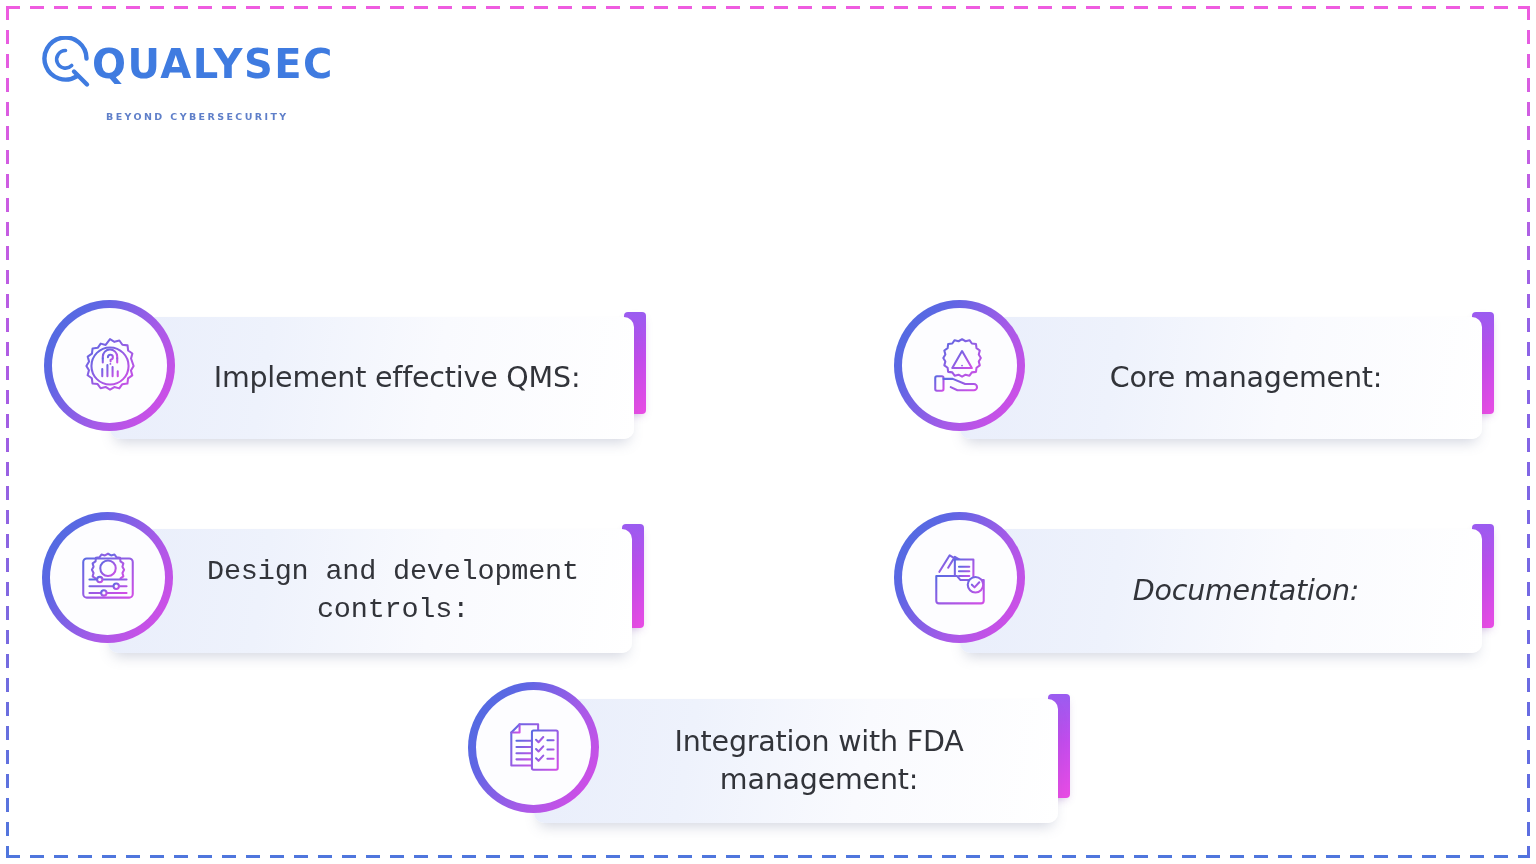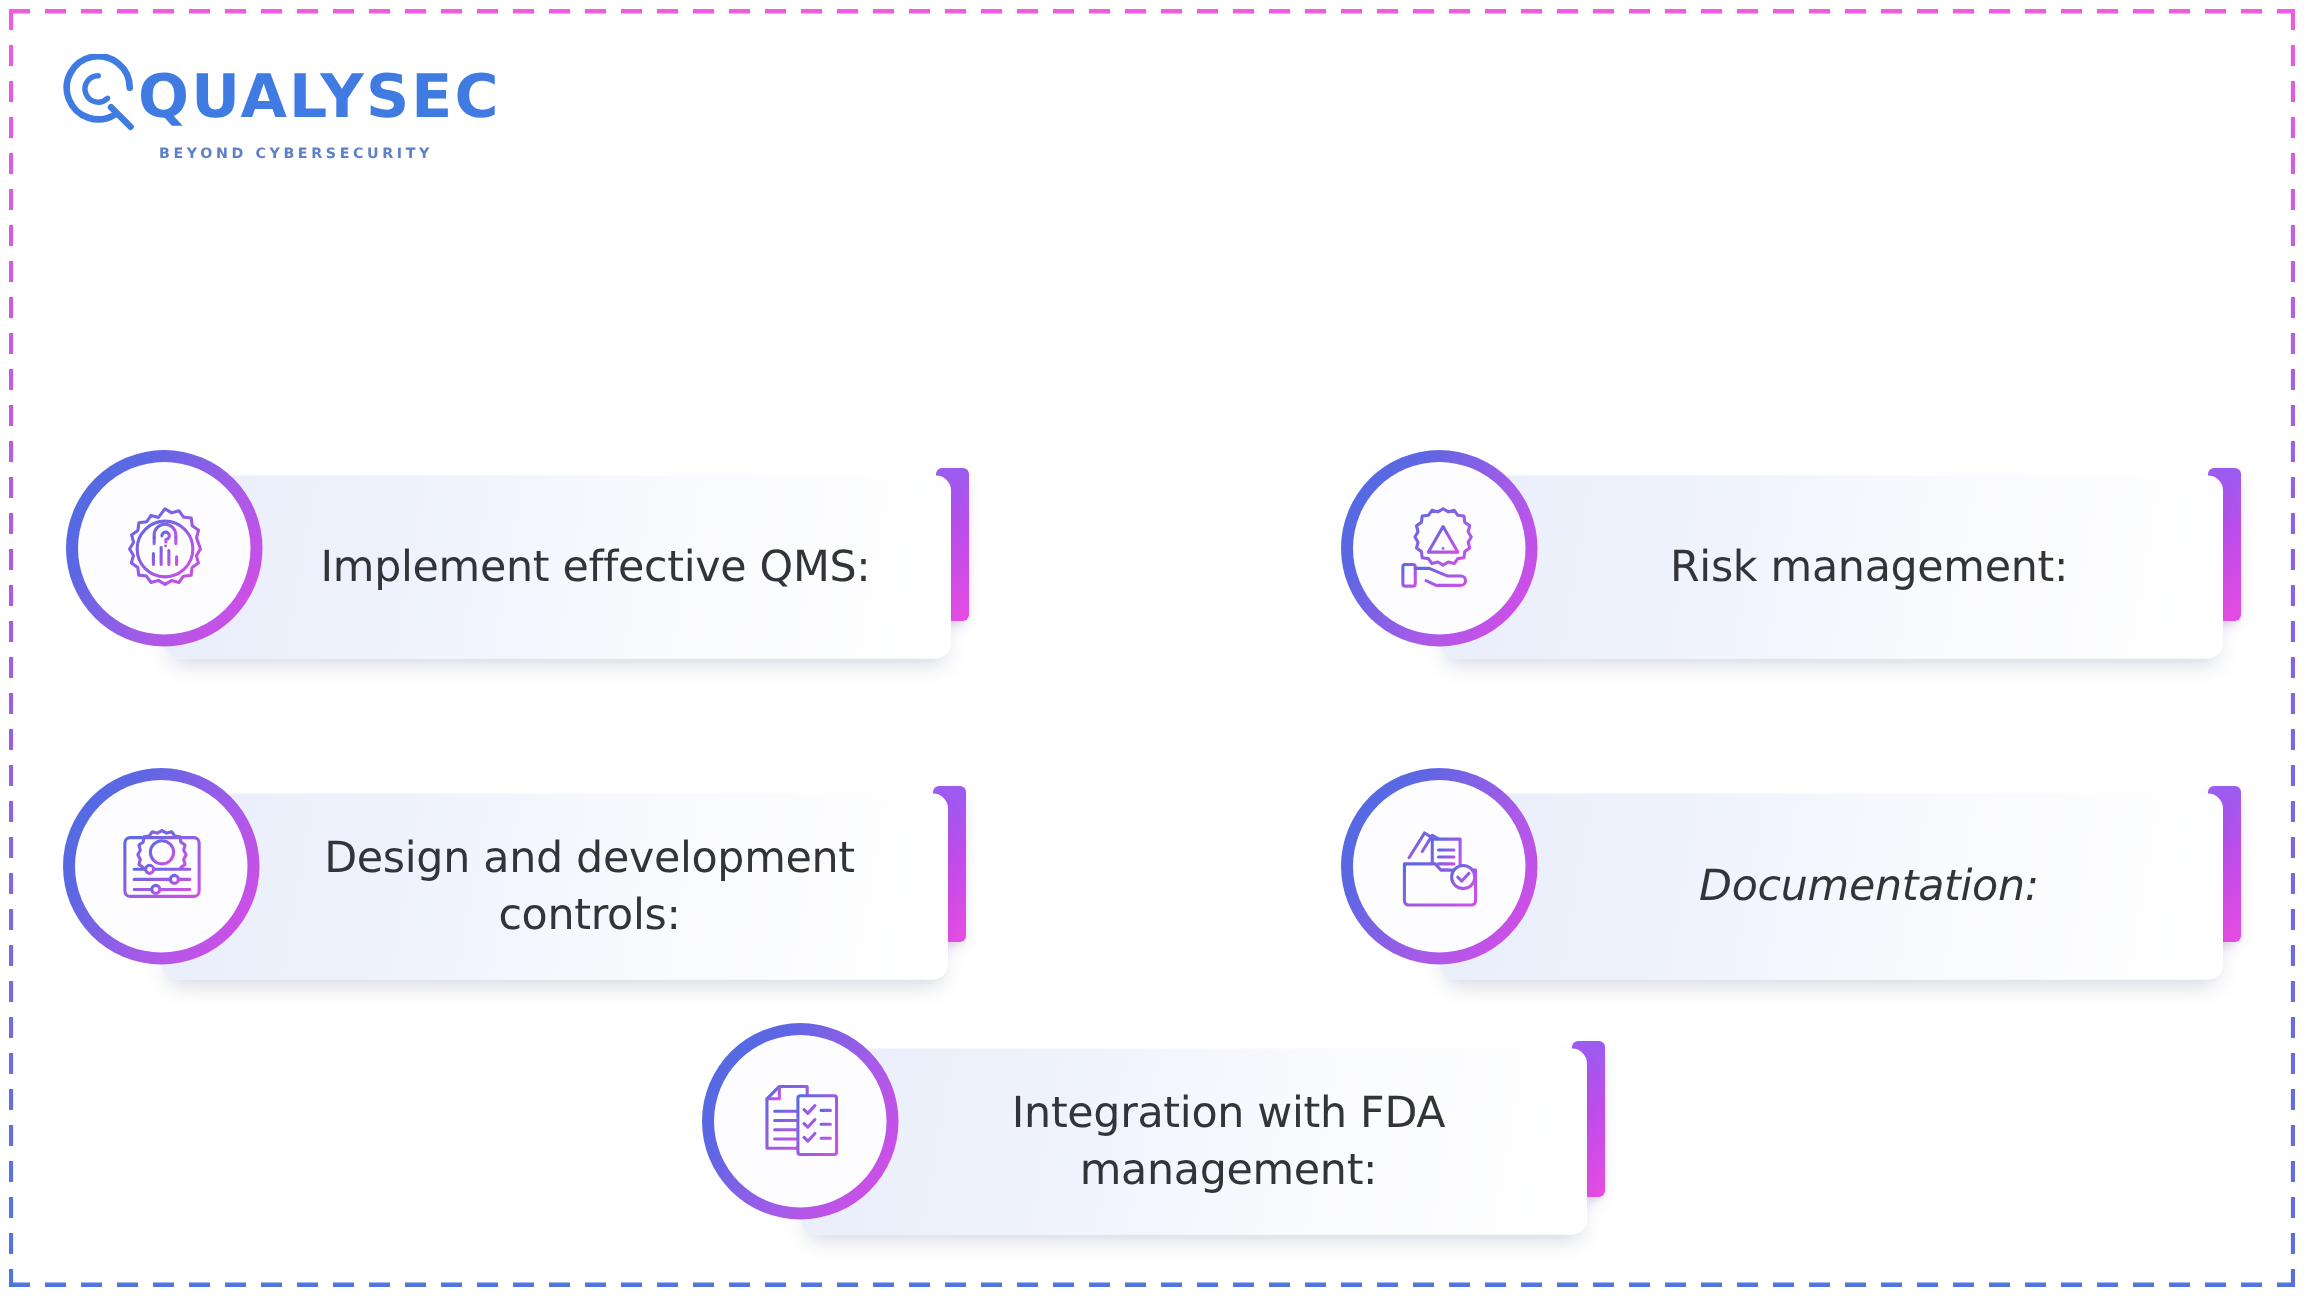--- a/index.html
+++ b/index.html
@@ -75,21 +75,21 @@
     color: #3f7be0;
     line-height: 1;
     margin-left: -2px;
   }
   .logo-tag {
     font-family: "DejaVu Sans", sans-serif;
     font-size: 9.5px;
     font-weight: 700;
     letter-spacing: 2.4px;
     color: #5f7fc9;
-    margin-top: 4px;
+    margin-top: 19px;
     margin-left: 66px;
   }
 
   
   .headline {
     position: absolute;
     left: 238px;
     top: 104px;
     width: 1070px;
     font-family: "DejaVu Sans", sans-serif;
@@ -241,21 +241,21 @@
               <path d="M34 23 v6"></path>
               <circle cx="34" cy="31.6" r="0.9" fill="url(#g2)" stroke="none"></circle>
               <rect x="8" y="42" width="8" height="14" rx="1.6"></rect>
               <path d="M11 45 v3"></path>
               <path d="M16 44.5 h9 l12 5 h8.5 a3 3 0 0 1 0 6 h-16 l-6.5-3"></path>
               <path d="M24 49.5 h9"></path>
             </g>
           </svg>
         </div>
       </div>
-      <div class="card-label" style="left:116px; top:17px; width:472px; height:122px; display:flex; align-items:center; justify-content:center;">Risk management:</div>
+      <div class="card-label" style="left:116px; top:17px; width:472px; height:122px; display:flex; align-items:center; justify-content:center;">Core management:</div>
     </div>
 
     <div class="card-item" style="left:42px; top:512px;">
       <div class="accent-bar" style="left:580px; top:12px; height:104px;"></div>
       <div class="card-body" style="left:66px; top:17px; width:524px; height:124px;"></div>
       <div class="icon-circle" style="left:0px; top:0px;">
         <div class="icon-inner">
           <svg width="66" height="66" viewBox="0 0 64 64">
             <defs>
               <linearGradient id="g3" x1="0" y1="0" x2="1" y2="1">
@@ -271,21 +271,21 @@
               <path d="M32 8.5 l-3 1.6-3.3-0.9-2 2.8-3.4 0.4-0.4 3.4-2.8 2 0.9 3.3-1.6 3 1.6 3-0.9 3.3 2.8 2"></path>
               <circle cx="32" cy="22.5" r="7.5"></circle>
               <path d="M14 33.5 h36 M14 40 h36 M14 46.5 h36"></path>
               <circle cx="24" cy="33.5" r="2.6" fill="#fdfdff"></circle>
               <circle cx="40" cy="40" r="2.6" fill="#fdfdff"></circle>
               <circle cx="28" cy="46.5" r="2.6" fill="#fdfdff"></circle>
             </g>
           </svg>
         </div>
       </div>
-      <div class="card-label" style="left:112px; top:17px; width:478px; height:124px; display:flex; align-items:center; justify-content:center;">Design and development controls:</div>
+      <div class="card-label" style="left:112px; top:17px; width:478px; height:124px; display:flex; align-items:center; justify-content:center;font-family:Liberation Mono, monospace;">Design and development controls:</div>
     </div>
 
     <div class="card-item" style="left:894px; top:512px;">
       <div class="accent-bar" style="left:578px; top:12px; height:104px;"></div>
       <div class="card-body" style="left:66px; top:17px; width:522px; height:124px;"></div>
       <div class="icon-circle" style="left:0px; top:0px;">
         <div class="icon-inner">
           <svg width="66" height="66" viewBox="0 0 64 64">
             <defs>
               <linearGradient id="g4" x1="0" y1="0" x2="1" y2="1">

